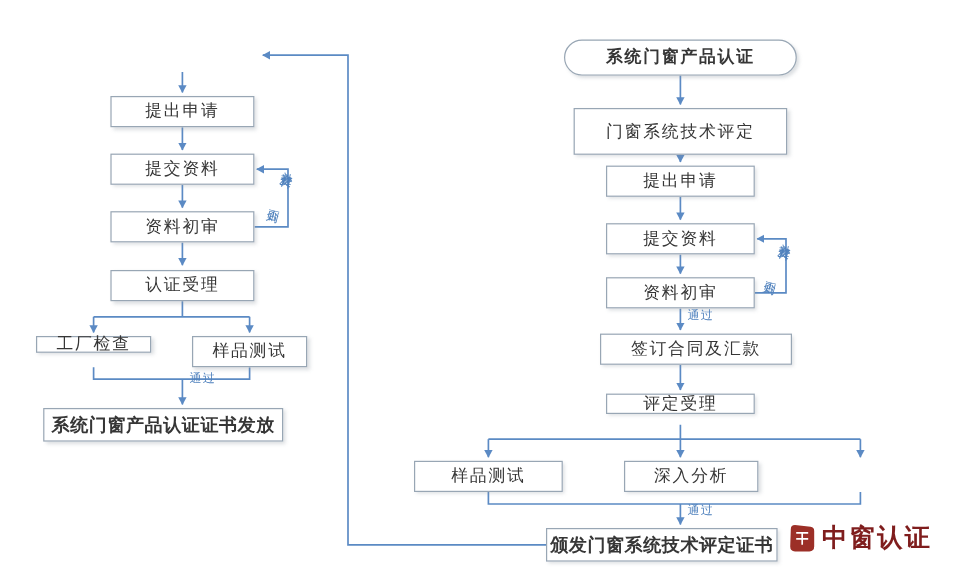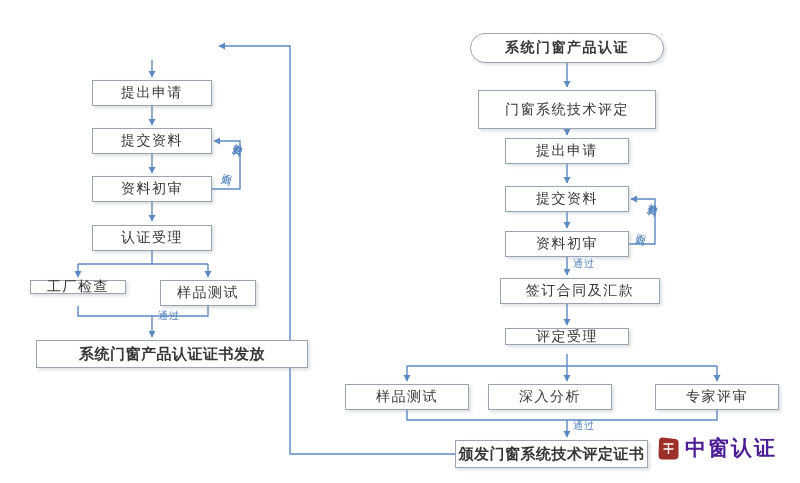--- a/index.html
+++ b/index.html
@@ -21,21 +21,21 @@
     background:#fff;border:1px solid var(--box_border);color:var(--box_text);
     font-size:14px;letter-spacing:1.5px;white-space:nowrap;
     box-shadow:2px 2px 3px rgba(140,150,160,.3);
   }
   .box.big{font-size:15px;font-weight:bold;letter-spacing:.5px;}
   .box.bold{font-weight:bold;}
   .box.rounded{border-radius:16px;}
   .small-label{position:absolute;color:var(--label);font-size:10px;line-height:1;letter-spacing:1px;}
   .vlabel{writing-mode:vertical-rl;transform:rotate(14deg);transform-origin:top left;}
   .logo{position:absolute;left:656px;top:434px;display:flex;align-items:center;gap:5px;}
-  .logo-text{font-size:21px;font-weight:bold;color:#4c1d95;letter-spacing:2px;}
+  .logo-text{font-size:21px;font-weight:bold;color:#7f1d1d;letter-spacing:2px;}
 </style>
 </head>
 <body>
 
 <div class="canvas">
 
   <svg class="lines" width="800" height="483" viewBox="0 0 800 483">
     <defs>
       <marker id="arw" markerUnits="userSpaceOnUse" markerWidth="9" markerHeight="9" refX="6" refY="4" orient="auto">
         <path class="arrowhead" d="M0,0.5 L6.5,4 L0,7.5 Z"></path>
@@ -80,21 +80,21 @@
   <div class="box" style="left:92px;top:128px;width:120px;height:26px">提交资料</div>
 
   <div class="box" style="left:92px;top:176px;width:120px;height:26px">资料初审</div>
 
   <div class="box" style="left:92px;top:225px;width:120px;height:26px">认证受理</div>
 
   <div class="box" style="left:30px;top:280px;width:96px;height:14px">工厂检查</div>
 
   <div class="box" style="left:160px;top:280px;width:96px;height:26px">样品测试</div>
 
-  <div class="box big" style="left:36px;top:340px;width:272px;height:28px">系统门窗产品认证证书发放</div>
+  <div class="box big" style="left:36px;top:340px;width:200px;height:28px">系统门窗产品认证证书发放</div>
 
   <div class="small-label" style="left:158px;top:311px">通过</div>
 
   <div class="small-label vlabel" style="left:236px;top:134px">补交资料</div>
 
   <div class="small-label vlabel" style="left:224px;top:166px">否则</div>
 
   <div class="box bold rounded" style="left:470px;top:33px;width:194px;height:30px">系统门窗产品认证</div>
 
   <div class="box" style="left:478px;top:90px;width:178px;height:39px">门窗系统技术评定</div>
@@ -104,23 +104,22 @@
   <div class="box" style="left:505px;top:186px;width:124px;height:26px">提交资料</div>
 
   <div class="box" style="left:505px;top:231px;width:124px;height:26px">资料初审</div>
 
   <div class="box" style="left:500px;top:278px;width:160px;height:26px">签订合同及汇款</div>
 
   <div class="box" style="left:505px;top:328px;width:124px;height:17px">评定受理</div>
 
   <div class="box" style="left:345px;top:384px;width:124px;height:26px">样品测试</div>
 
-  <div class="box" style="left:488px;top:384px;width:124px;height:26px">深入分析</div>
+  <div class="box" style="left:520px;top:384px;width:112px;height:26px">深入分析</div>
 
-  <div class="box" style="left:655px;top:384px;width:124px;height:26px">专家评审</div>
 
   <div class="box big" style="left:455px;top:440px;width:193px;height:28px">颁发门窗系统技术评定证书</div>
 
   <div class="small-label" style="left:573px;top:259px">通过</div>
 
   <div class="small-label" style="left:573px;top:421px">通过</div>
 
   <div class="small-label vlabel" style="left:651px;top:194px">补交资料</div>
 
   <div class="small-label vlabel" style="left:638px;top:226px">否则</div>

